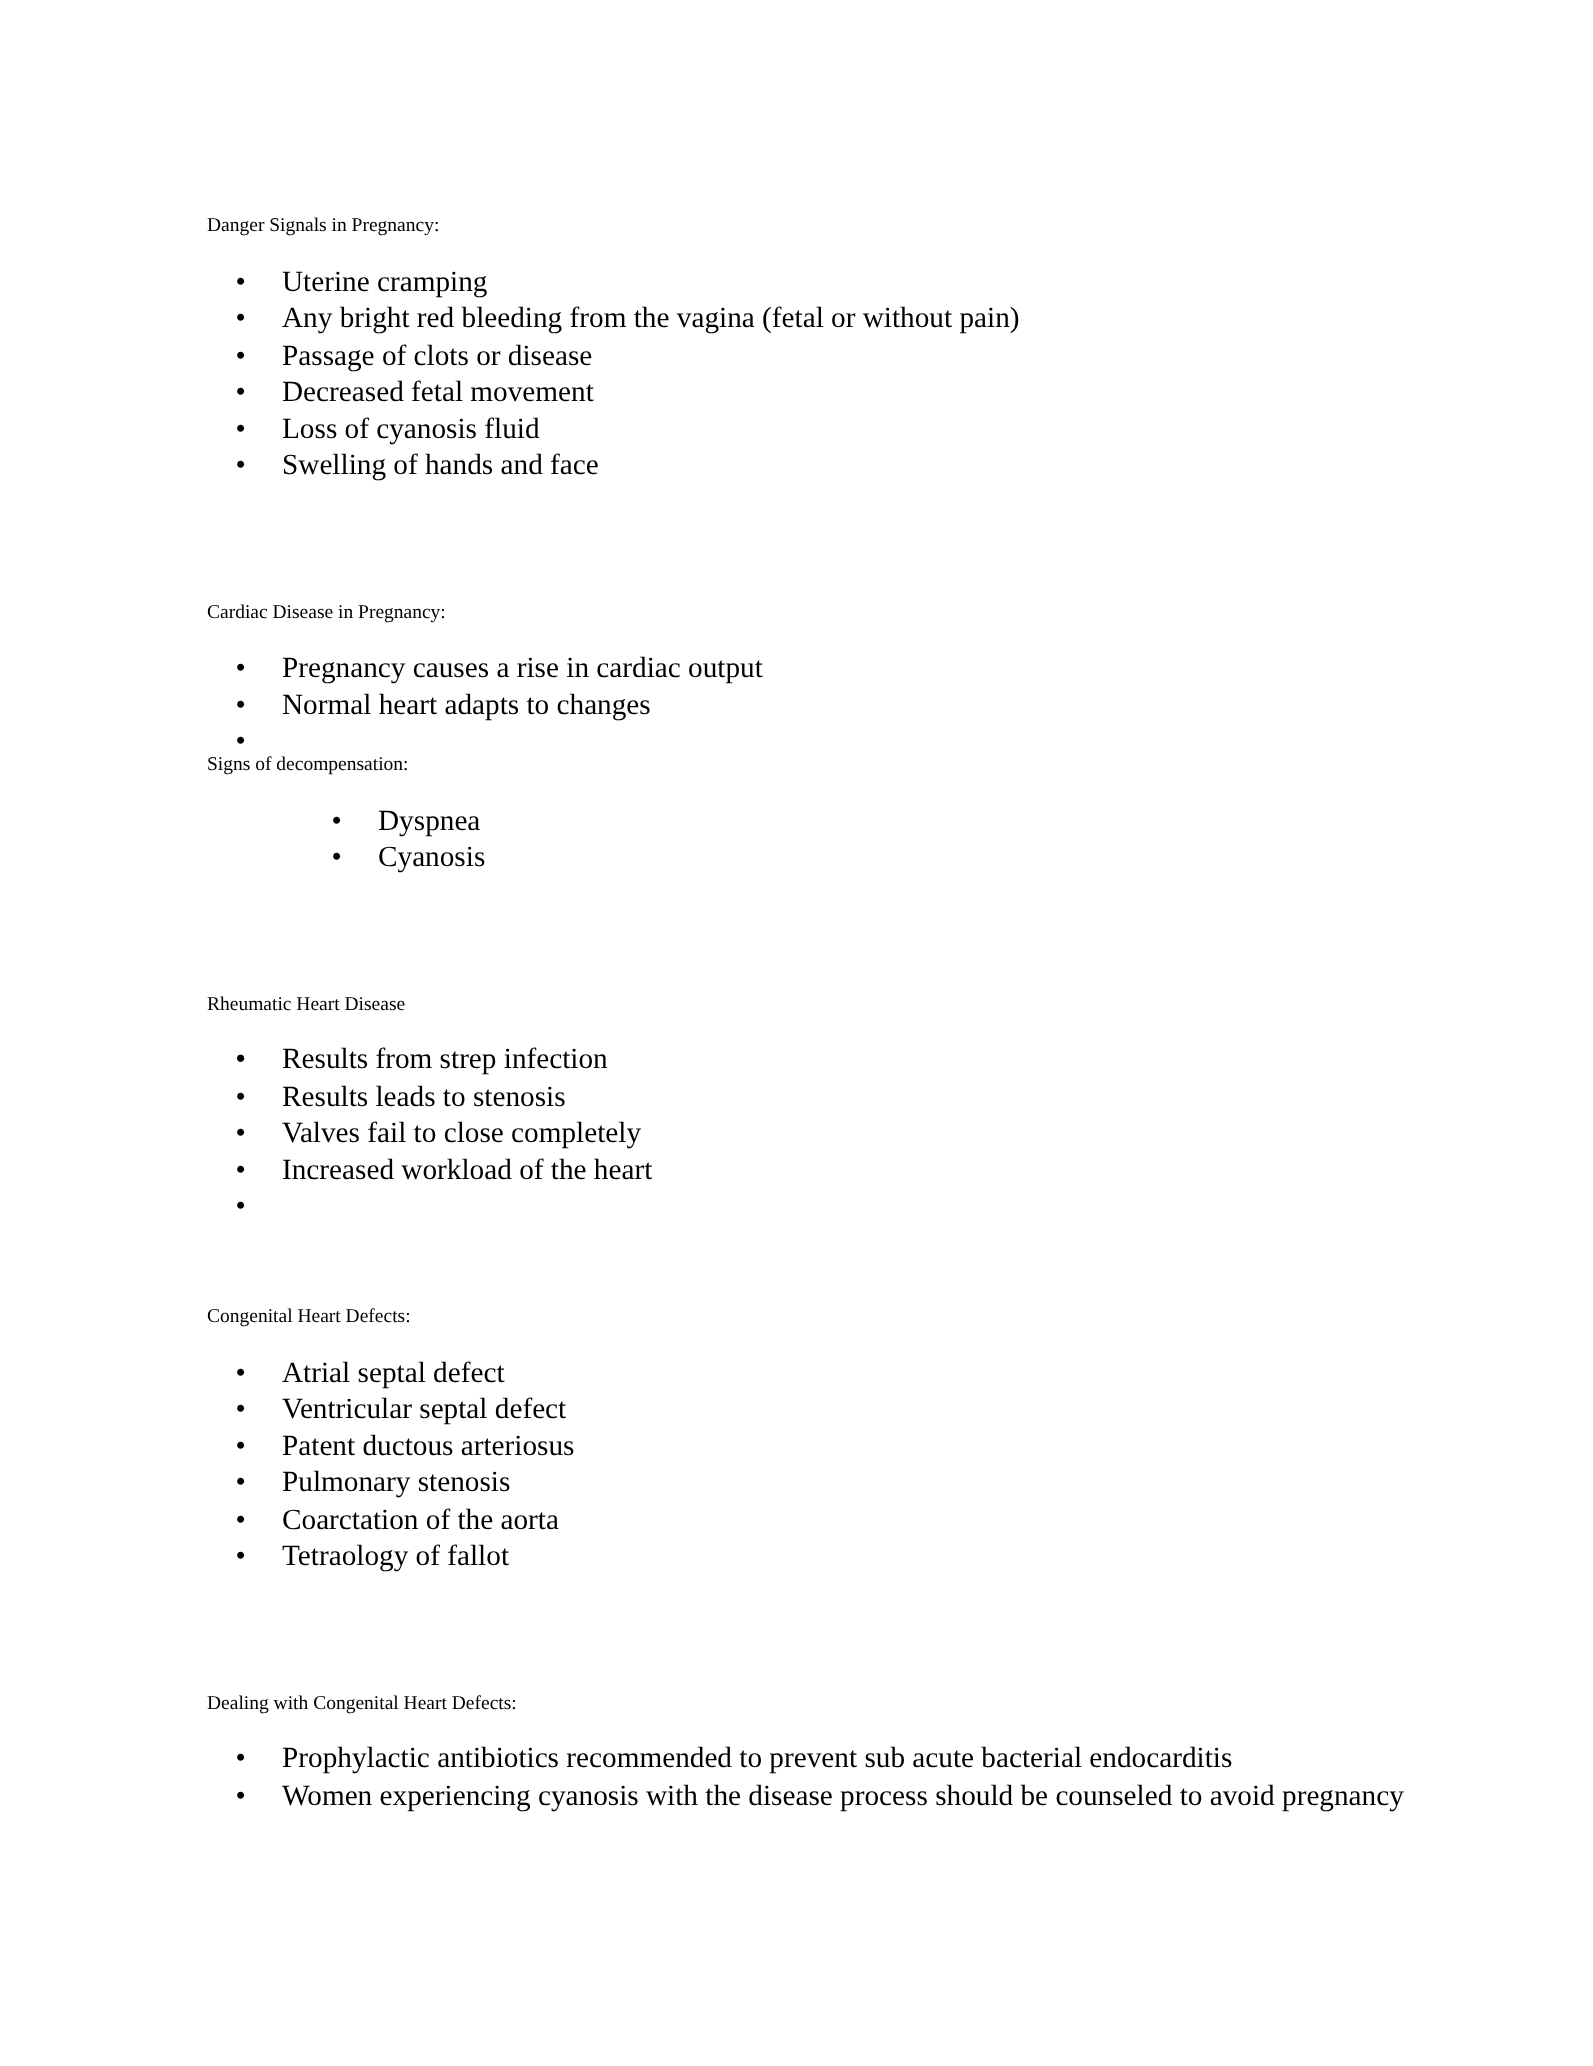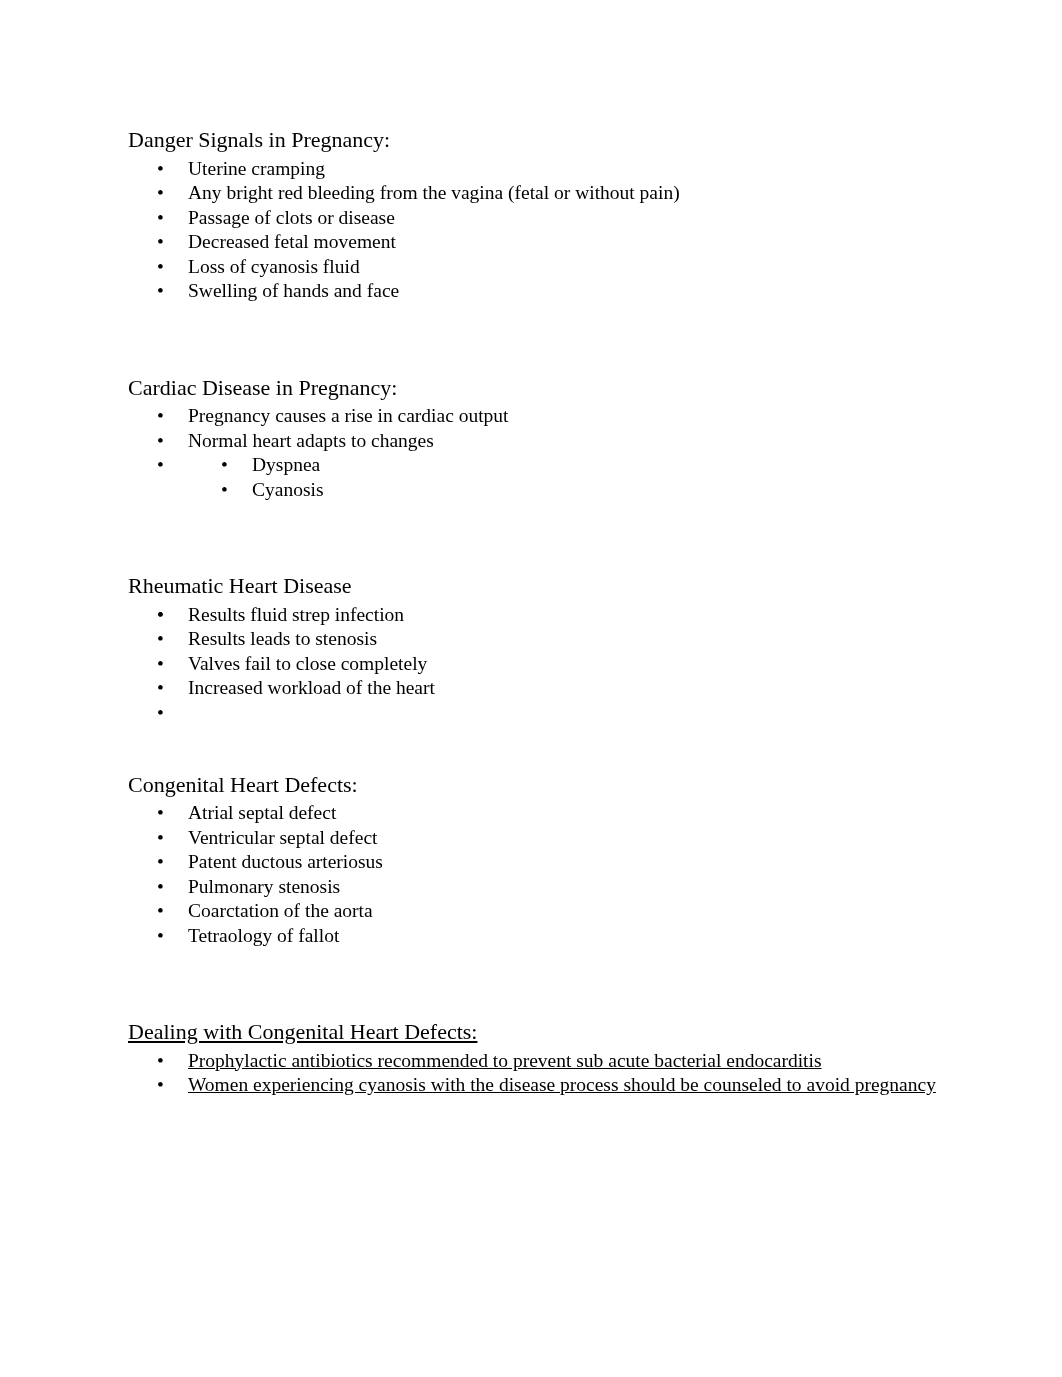--- a/index.html
+++ b/index.html
@@ -29,26 +29,25 @@
   .doc-body {
     font-size: 19.5px;
     line-height: 24.5px;
   }
 
   .section {
     margin: 0 0 72px 0;
   }
   .section:last-child {
     margin-bottom: 0;
-    text-decoration: underline;
   }
 
   .section-heading {
-    margin: 4px;
-    font-size: 22px;
+    margin: 14px;
+    font-size: 13px;
     line-height: 24.5px;
     font-weight: normal;
     white-space: pre-wrap;
   }
 
   .bullet-list {
     list-style: none;
     margin: 0;
     padding: 0;
   }
@@ -95,30 +94,31 @@
           <li class="bullet-item"><span class="marker">•</span><span class="item-text">Swelling of hands and face</span></li>
         </ul>
       </div>
       <div class="section">
         <p class="section-heading">Cardiac Disease in Pregnancy:</p>
         <ul class="bullet-list">
           <li class="bullet-item"><span class="marker">•</span><span class="item-text">Pregnancy causes a rise in cardiac output</span></li>
           <li class="bullet-item"><span class="marker">•</span><span class="item-text">Normal heart adapts to changes</span></li>
           <li class="bullet-item"><span class="marker">•</span></li>
         </ul>
+        <p class="section-heading">Signs of decompensation:</p>
         <ul class="bullet-list level-2">
           <li class="bullet-item"><span class="marker">•</span><span class="item-text">Dyspnea</span></li>
           <li class="bullet-item"><span class="marker">•</span><span class="item-text">Cyanosis</span></li>
         </ul>
       </div>
       <div class="section">
         <p class="section-heading">Rheumatic Heart Disease</p>
         <ul class="bullet-list">
           <li class="bullet-item"><span class="marker">•</span></li>
-          <li class="bullet-item"><span class="marker">•</span><span class="item-text">Results fluid strep infection</span></li>
+          <li class="bullet-item"><span class="marker">•</span><span class="item-text">Results from strep infection</span></li>
           <li class="bullet-item"><span class="marker">•</span><span class="item-text">Results leads to stenosis</span></li>
           <li class="bullet-item"><span class="marker">•</span><span class="item-text">Valves fail to close completely</span></li>
           <li class="bullet-item"><span class="marker">•</span><span class="item-text">Increased workload of the heart</span></li>
           <li class="bullet-item"><span class="marker">•</span></li>
         </ul>
       </div>
       <div class="section">
         <p class="section-heading">Congenital Heart Defects:</p>
         <ul class="bullet-list">
           <li class="bullet-item"><span class="marker">•</span><span class="item-text">Atrial septal defect</span></li>

